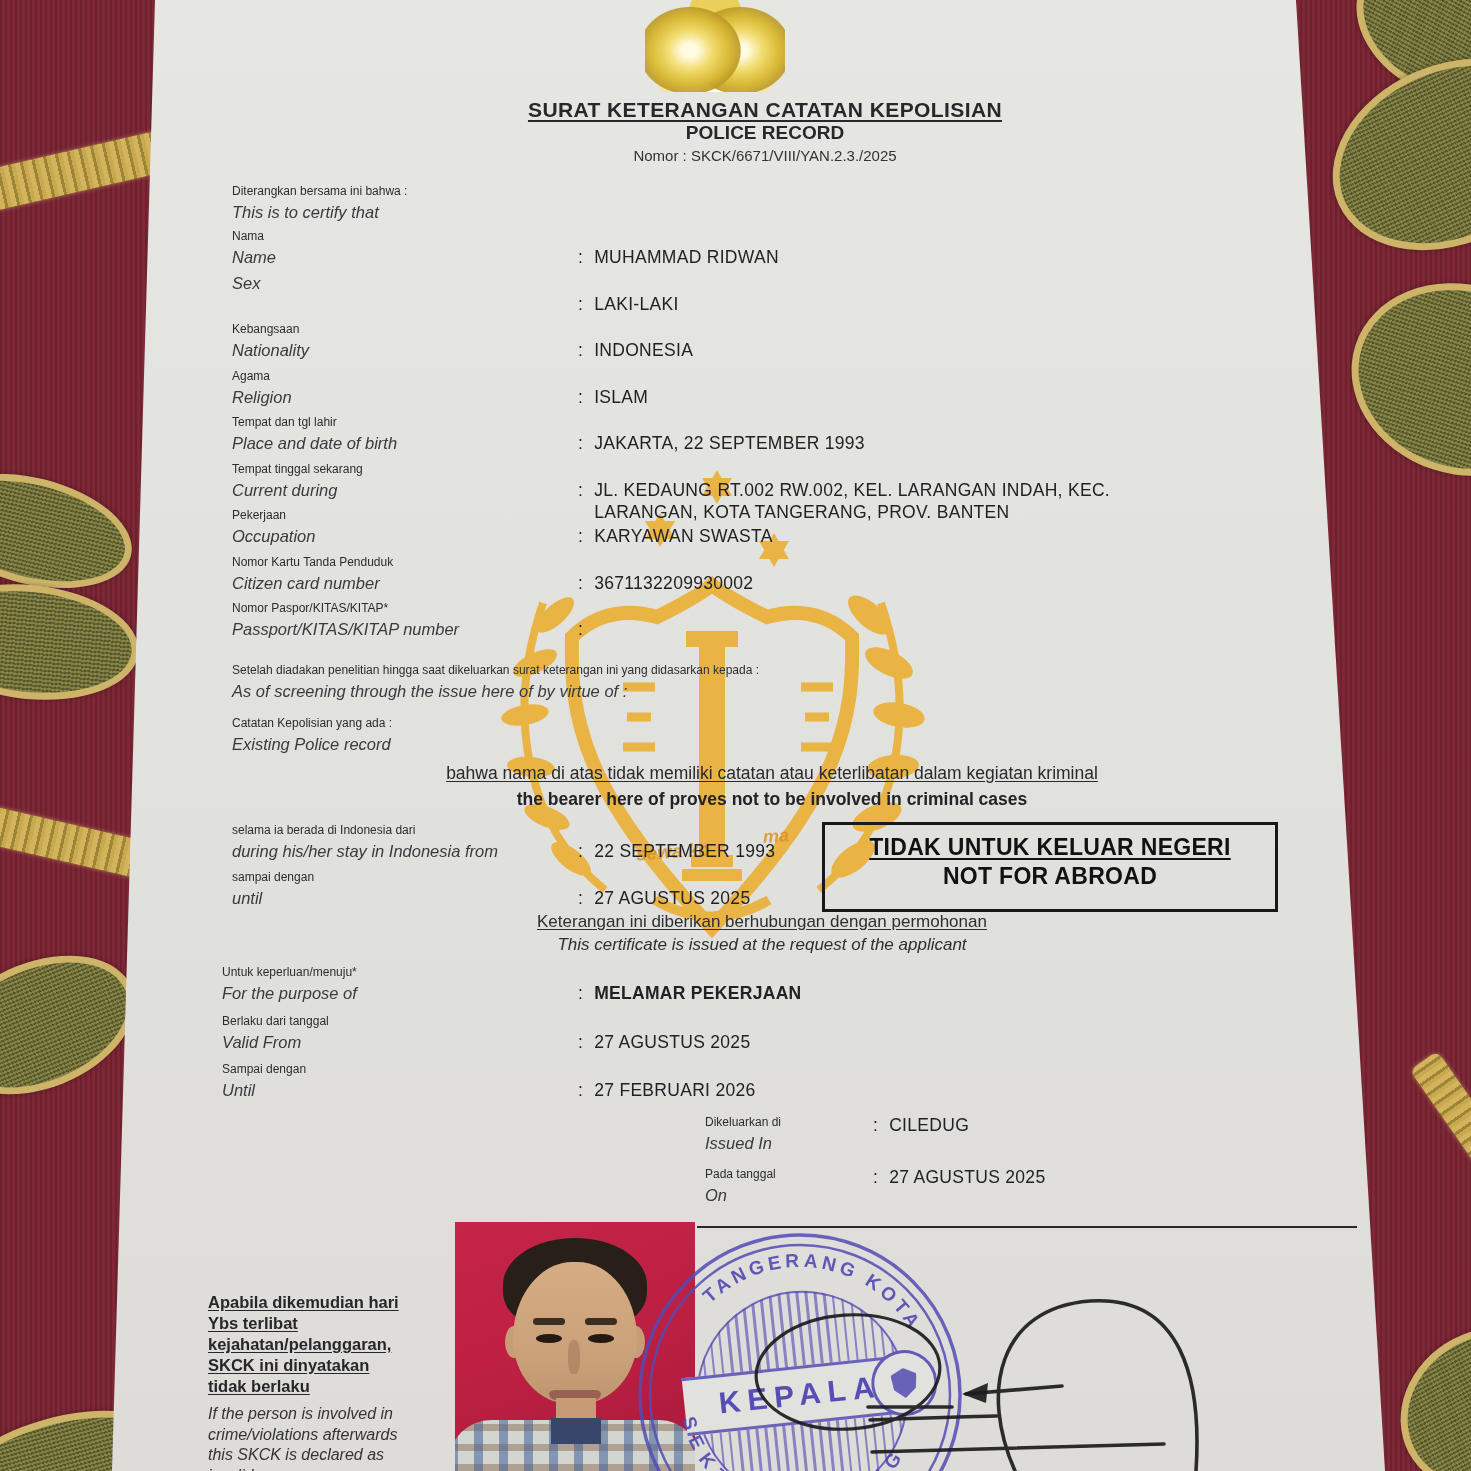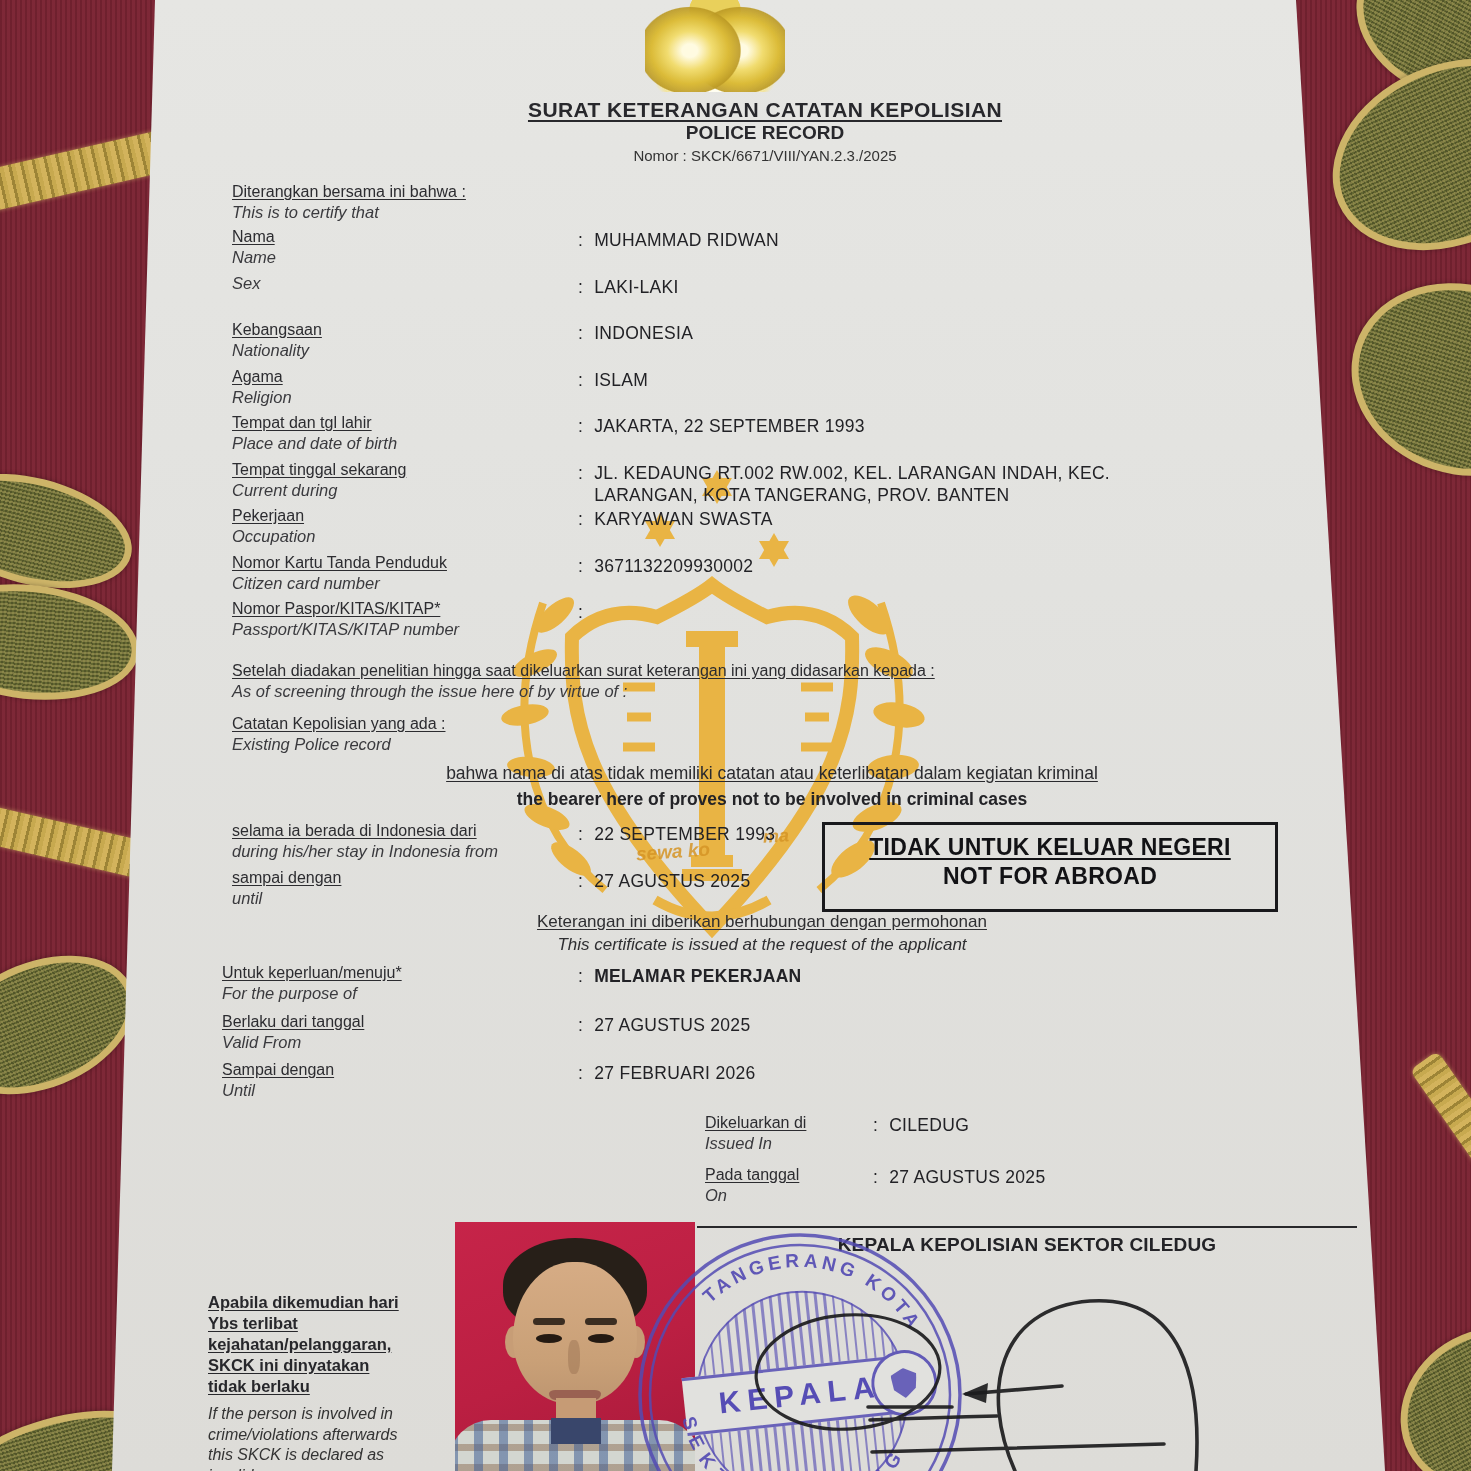--- a/index.html
+++ b/index.html
@@ -31,24 +31,24 @@
   
   .wm{left:455px;top:445px;width:560px;height:500px;opacity:.95;}
   .wm-note{position:absolute;color:rgba(213,148,38,.85);font-style:italic;font-weight:bold;z-index:3;}
   
   .header{left:300px;top:98px;width:930px;text-align:center;z-index:4;}
   .title{font-size:21px;font-weight:bold;letter-spacing:.4px;text-decoration:underline;text-underline-offset:3px;color:#28282c;}
   .subtitle{font-size:19px;font-weight:bold;color:#28282c;}
   .nomor{font-size:15px;margin-top:3px;color:#333;}
   
   .block{z-index:4;}
-  .lbl{font-size:16px;line-height:21px;text-decoration:underline;text-underline-offset:2px;color:#2c2c30;}
+  .lbl{font-size:12px;line-height:21px;text-underline-offset:2px;color:#2c2c30;}
   .lbl-en{font-size:16.5px;line-height:21px;font-style:italic;color:#3a3a3e;}
   .row{position:relative;min-height:46.5px;}
-  .val-wrap{position:absolute;left:346px;top:3px;width:545px;display:flex;gap:11px;
+  .val-wrap{position:absolute;left:346px;top:20px;width:545px;display:flex;gap:11px;
             font-size:17.5px;line-height:22px;color:#222226;letter-spacing:.3px;}
   .colon::before{content:":";}
   .bold{font-weight:bold;}
   .center-line{text-align:center;}
   .u{text-decoration:underline;text-underline-offset:2px;}
   .it{font-style:italic;}
   
   .abroad{left:822px;top:822px;width:450px;height:84px;border:3px solid #19191c;
           text-align:center;z-index:4;color:#121215;}
   .abroad .l1{font-size:23px;font-weight:bold;text-decoration:underline;text-underline-offset:3px;margin-top:9px;letter-spacing:.3px;}
@@ -344,21 +344,20 @@
         <div class="lbl">Pada tanggal</div>
         <div class="lbl-en">On</div>
         <div class="val-wrap">
             <span class="colon"></span>
             <span>27 AGUSTUS 2025</span>
           </div>
       </div>
     </div>
 
     <div class="abs sig-line"></div>
-    <div class="abs signatory">KEPALA KEPOLISIAN SEKTOR CILEDUG</div>
 
     <div class="abs disclaimer">
       <div class="id">Apabila dikemudian hari Ybs terlibat kejahatan/pelanggaran, SKCK ini dinyatakan tidak berlaku</div>
       <div class="en">If the person is involved in crime/violations afterwards this SKCK is declared as invalid</div>
     </div>
 
     <div class="abs photo">
       <div class="hair"></div>
       <div class="ear" style="left:50px;"></div>
       <div class="ear" style="left:172px;"></div>

